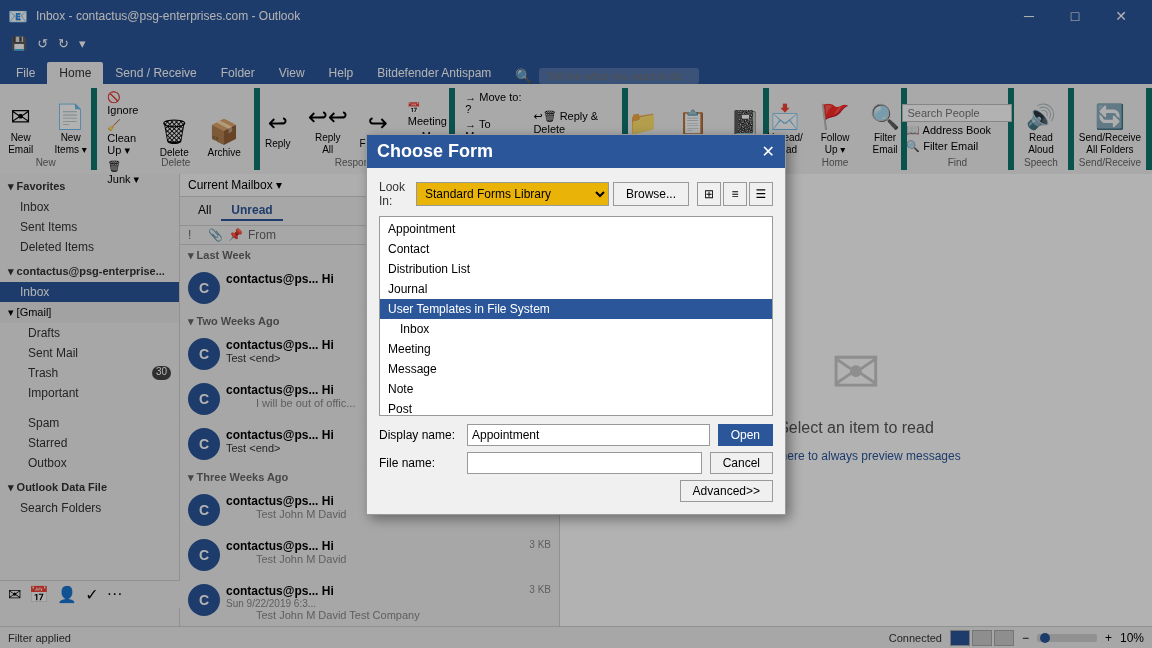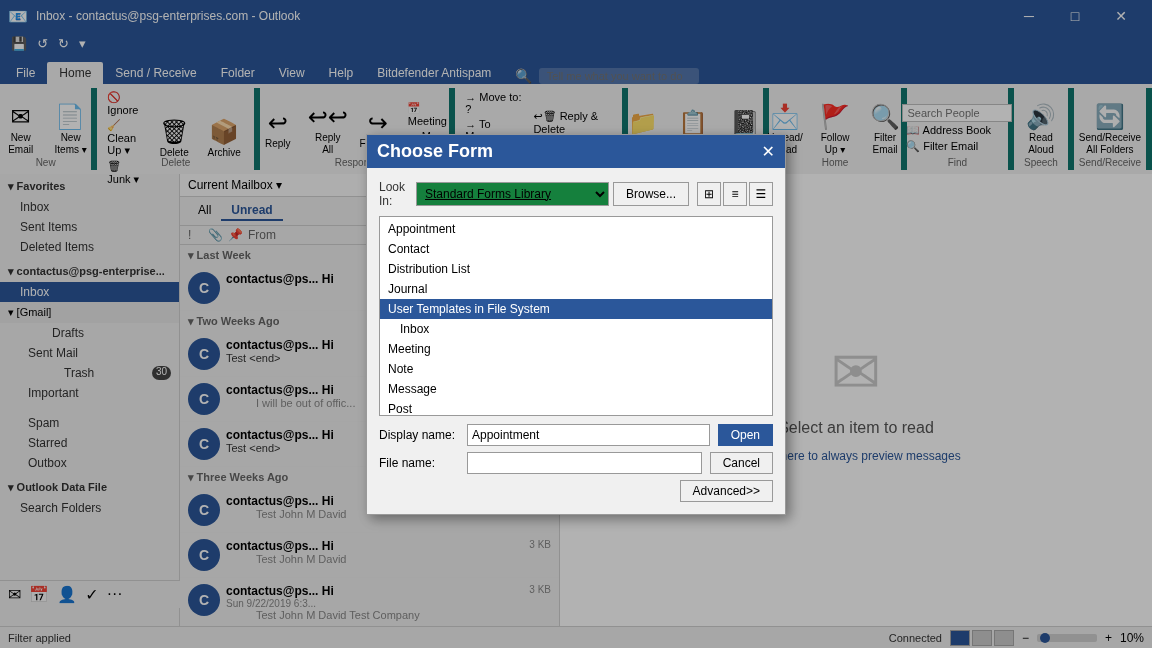--- a/index.html
+++ b/index.html
@@ -82,21 +82,21 @@
     
     .modal-overlay { position: fixed; top: 0; left: 0; width: 1152px; height: 648px; background: rgba(0,0,0,0.3); display: flex; align-items: center; justify-content: center; z-index: 100; }
     .modal { background: #f0f0f0; border: 1px solid #999; box-shadow: 4px 4px 12px rgba(0,0,0,0.4); width: 420px; }
     .modal-title-bar { background: #2b579a; color: white; padding: 6px 10px; display: flex; justify-content: space-between; align-items: center; }
     .modal-title { font-size: 18px; font-weight: bold; }
     .modal-close-btn { color: white; cursor: pointer; font-size: 16px; background: transparent; border: none; }
     .modal-body { padding: 12px; }
     .modal-row { display: flex; align-items: center; margin-bottom: 8px; gap: 8px; }
     .modal-label { width: 80px; font-size: 12px; color: #333; }
     .modal-select-wrap { display: flex; flex: 1; gap: 4px; }
-    .modal-select { flex: 1; border: 1px solid #999; background: #15803d; padding: 3px 4px; font-size: 12px; text-decoration: underline; }
+    .modal-select { flex: 1; border: 1px solid #999; background: #eab308; padding: 3px 4px; font-size: 12px; }
     .modal-btn { padding: 3px 12px; border: 1px solid #999; background: #f0f0f0; cursor: pointer; font-size: 12px; }
     .modal-btn.primary { background: #2b579a; color: white; border-color: #2b579a; }
     .modal-list-wrap { border: 1px solid #999; background: white; margin-bottom: 8px; padding: 2px 0; height: 200px; overflow-y: auto; }
     .modal-list-item { padding: 3px 8px; font-size: 12px; cursor: pointer; }
     .modal-list-item.selected { background: #2b579a; color: white; }
     .modal-icon-btn { width: 24px; height: 24px; border: 1px solid #999; background: #f0f0f0; cursor: pointer; display: flex; align-items: center; justify-content: center; font-size: 12px; }
     .modal-field-row { display: flex; align-items: center; gap: 8px; margin-bottom: 6px; }
     .modal-field-label { width: 80px; font-size: 12px; }
     .modal-field-input { flex: 1; border: 1px solid #999; padding: 3px 4px; background: white; font-size: 12px; }
 
@@ -284,23 +284,23 @@
     <div class="sidebar-section">
       <div class="sidebar-header">▾ Favorites</div>
       <div class="sidebar-item">Inbox</div>
       <div class="sidebar-item">Sent Items</div>
       <div class="sidebar-item">Deleted Items</div>
     </div>
     <div class="sidebar-section">
       <div class="sidebar-header">▾ contactus@psg-enterprise...</div>
       <div class="sidebar-item active">Inbox</div>
       <div class="mailbox-label">▾ [Gmail]</div>
-      <div class="sidebar-item" style="padding-left:28px;margin-left:24px;">Drafts</div>
+      <div class="sidebar-item" style="padding-left:28px;">Drafts</div>
       <div class="sidebar-item" style="padding-left:28px;">Sent Mail</div>
-      <div class="sidebar-item" style="padding-left:28px;margin-left:36px;">Trash <span class="badge">30</span></div>
+      <div class="sidebar-item" style="padding-left:28px;">Trash <span class="badge">30</span></div>
       <div class="sidebar-item" style="padding-left:28px;">Important</div>
       <div class="sidebar-item" style="padding-left:28px;margin-top:10px;">Spam</div>
       <div class="sidebar-item" style="padding-left:28px;">Starred</div>
       <div class="sidebar-item" style="padding-left:28px;">Outbox</div>
     </div>
     <div class="sidebar-section">
       <div class="sidebar-header">▾ Outlook Data File</div>
       <div class="sidebar-item">Search Folders</div>
     </div>
 
@@ -470,22 +470,22 @@
       </div>
 
       <div class="modal-list-wrap">
         <div class="modal-list-item">Appointment</div>
         <div class="modal-list-item">Contact</div>
         <div class="modal-list-item">Distribution List</div>
         <div class="modal-list-item">Journal</div>
         <div class="modal-list-item selected">User Templates in File System</div>
         <div class="modal-list-item" style="padding-left:20px;">Inbox</div>
         <div class="modal-list-item">Meeting</div>
+        <div class="modal-list-item">Message</div>
         <div class="modal-list-item">Note</div>
-        <div class="modal-list-item">Message</div>
         <div class="modal-list-item">Post</div>
 
       </div>
 
       <div class="modal-field-row">
         <span class="modal-field-label">Display name:</span>
         <input class="modal-field-input" value="Appointment" style="">
         <button class="modal-btn primary">Open</button>
       </div>
 

